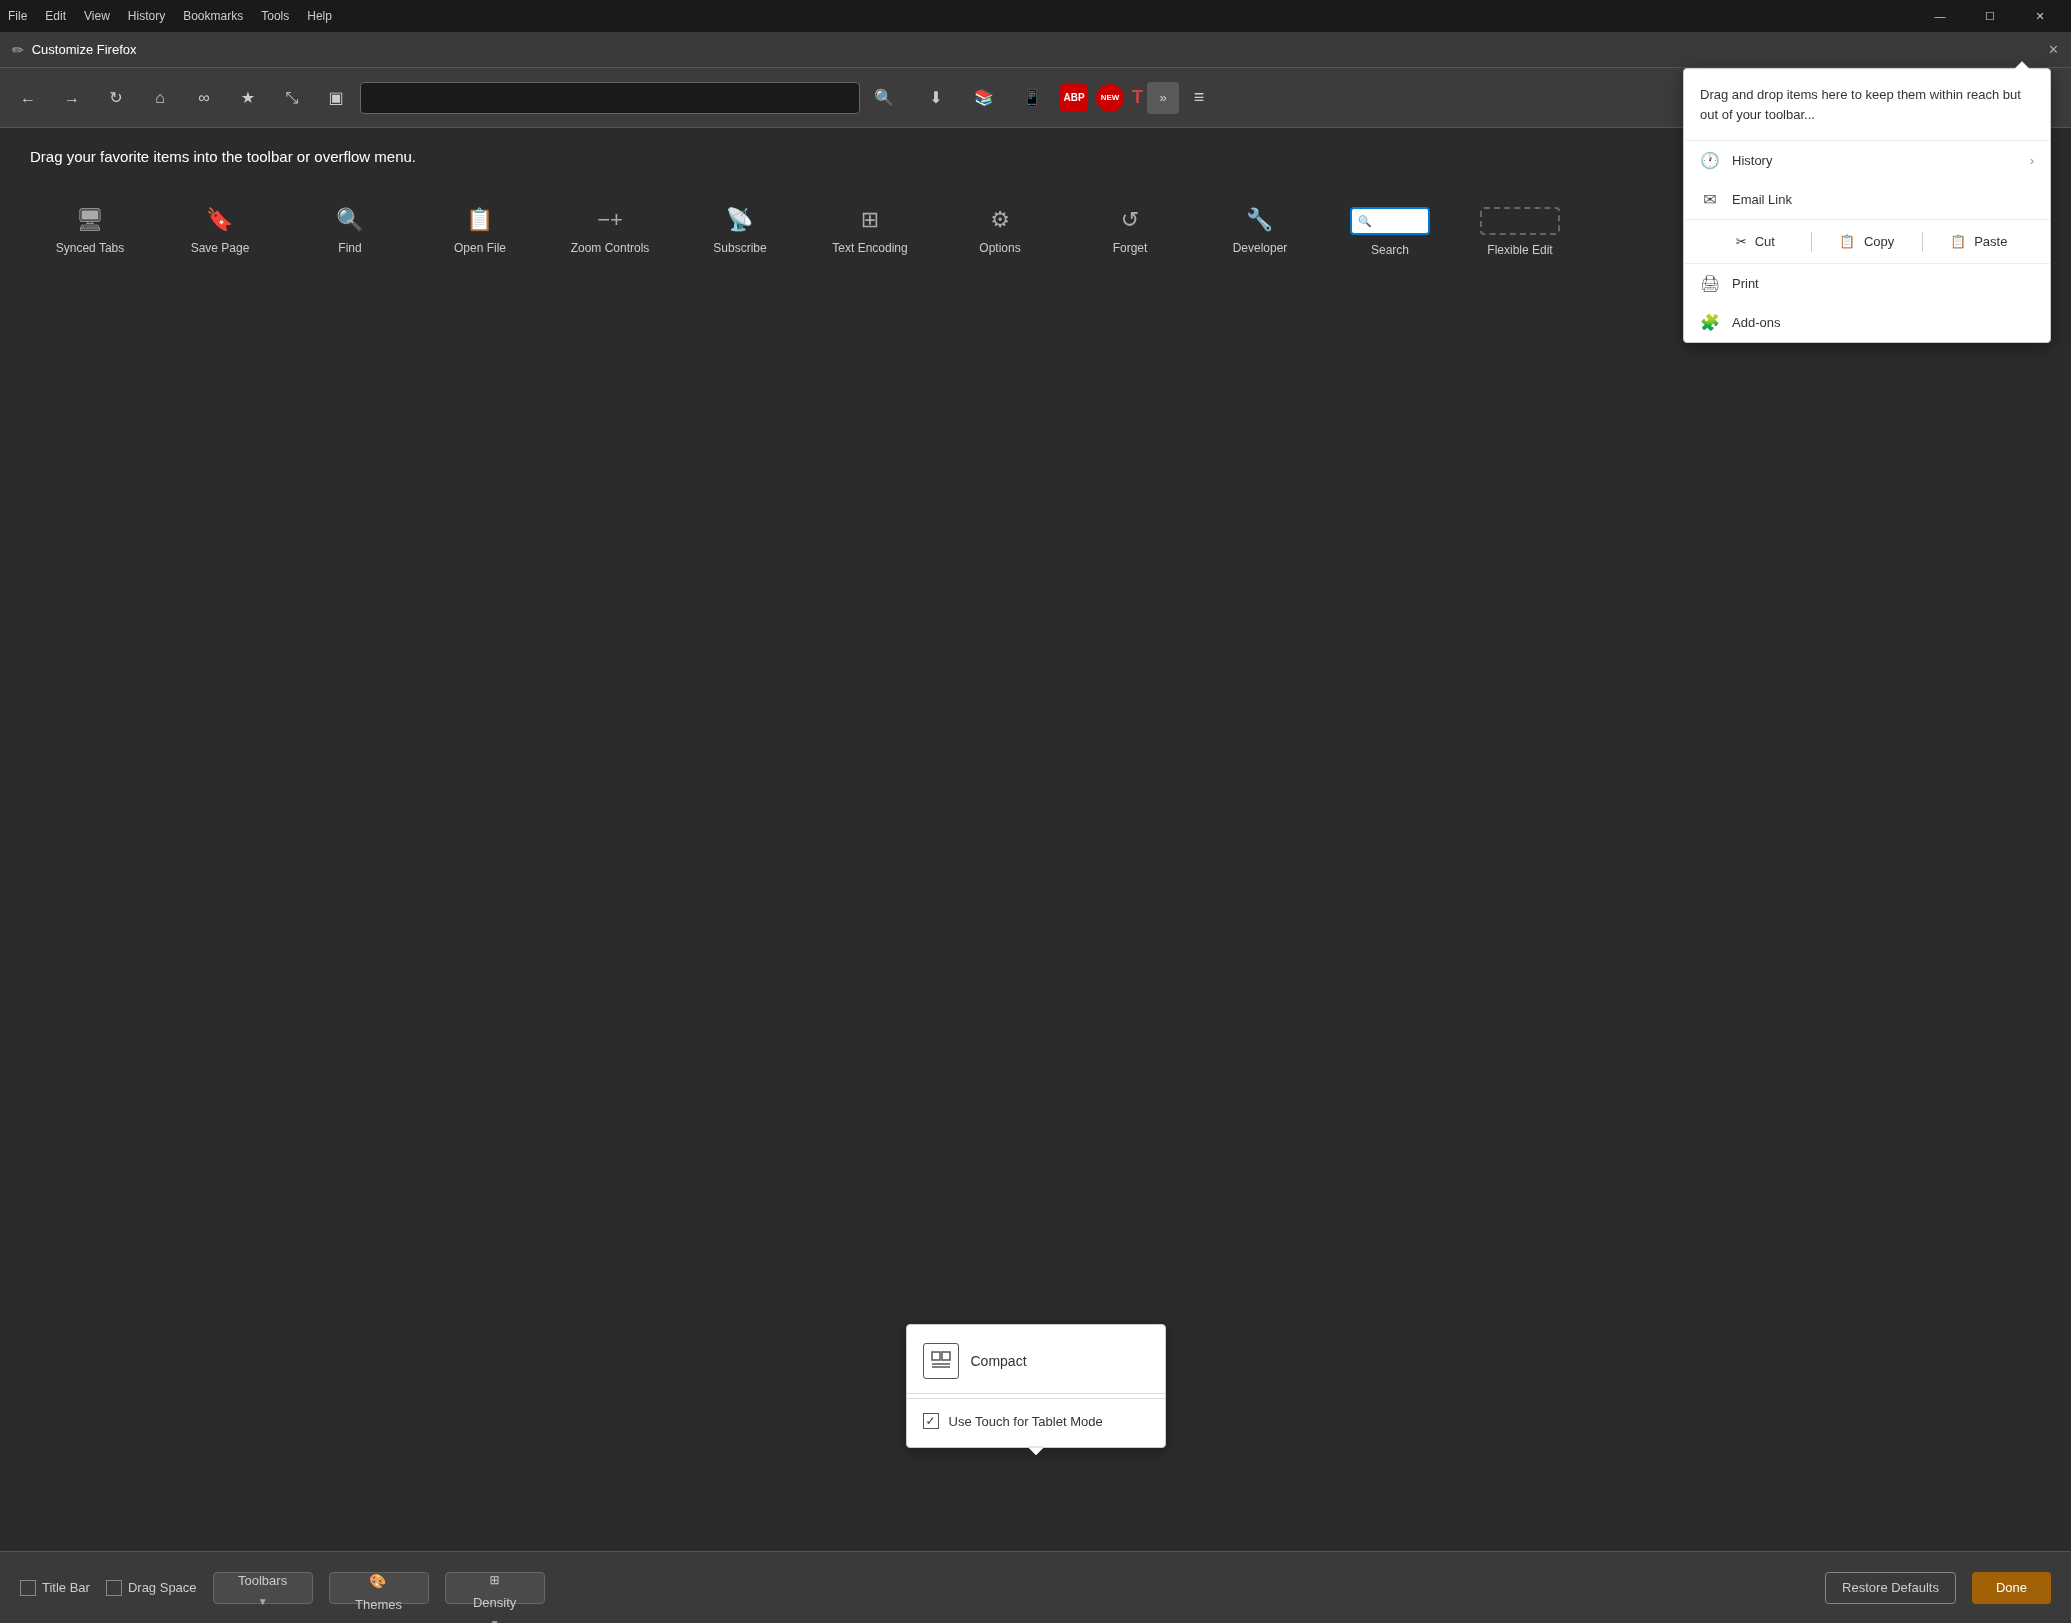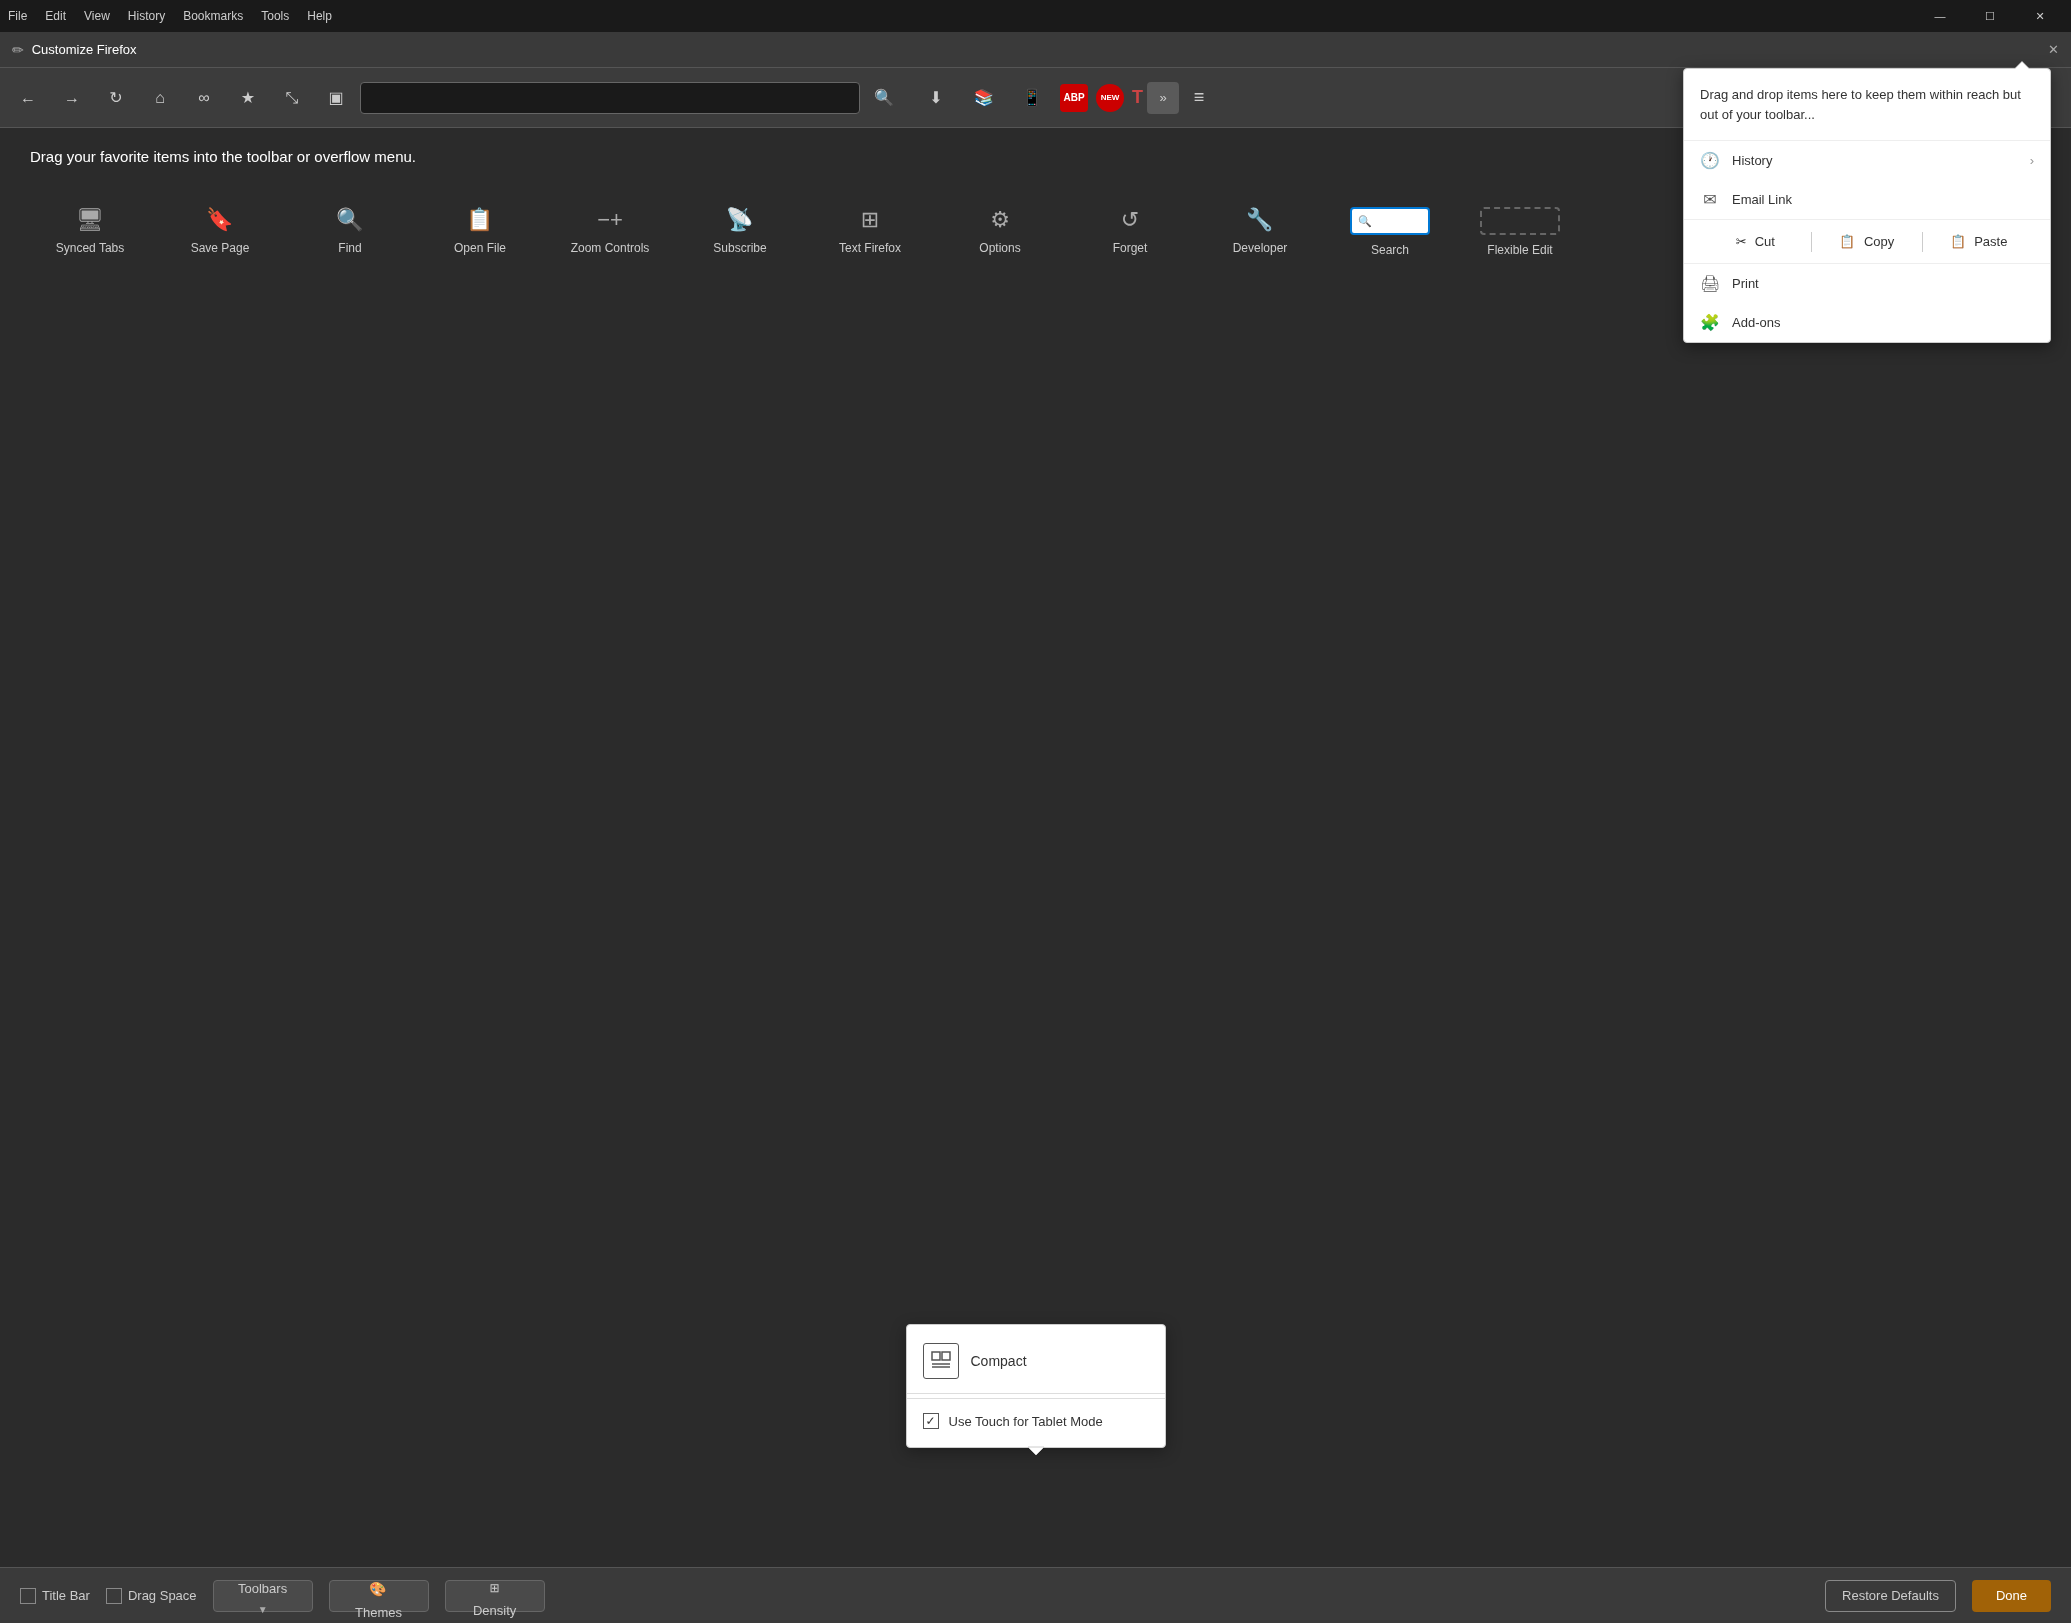--- a/index.html
+++ b/index.html
@@ -303,21 +303,21 @@
       height: 8px;
       overflow: visible;
     }
 
     
     .bottom-bar {
       position: absolute;
       bottom: 0;
       left: 0;
       right: 0;
-      height: 56px;
+      height: 72px;
       background: #3a3a3a;
       border-top: 1px solid #555;
       display: flex;
       align-items: center;
       padding: 0 20px;
       gap: 16px;
     }
     .checkbox-item {
       display: flex;
       align-items: center;
@@ -474,21 +474,21 @@
       <div class="toolbar-item-icon">−+</div>
       <div class="toolbar-item-label">Zoom Controls</div>
     </div>
     <div class="toolbar-item">
       <div class="toolbar-item-icon">📡</div>
       <div class="toolbar-item-label">Subscribe</div>
     </div>
 
     <div class="toolbar-item">
       <div class="toolbar-item-icon">⊞</div>
-      <div class="toolbar-item-label">Text Firefox</div>
+      <div class="toolbar-item-label">Text Encoding</div>
     </div>
     <div class="toolbar-item">
       <div class="toolbar-item-icon">⚙</div>
       <div class="toolbar-item-label">Options</div>
     </div>
     <div class="toolbar-item">
       <div class="toolbar-item-icon">↺</div>
       <div class="toolbar-item-label">Forget</div>
     </div>
     <div class="toolbar-item">

